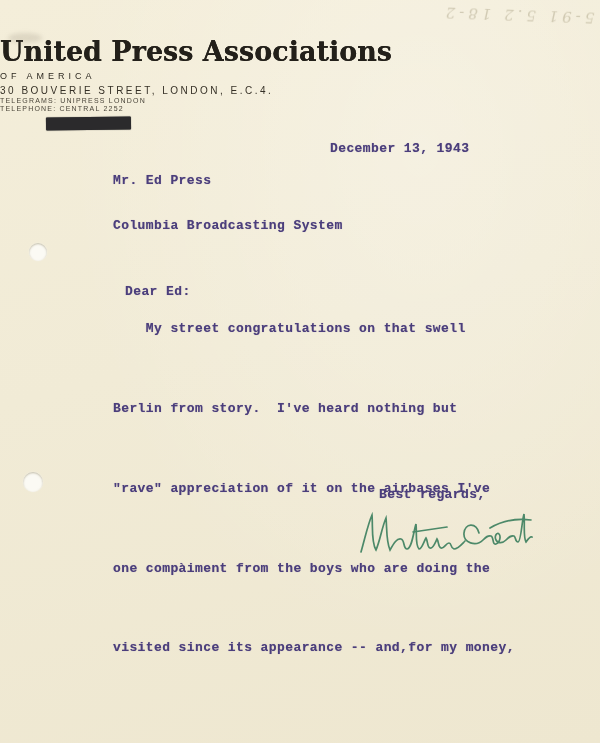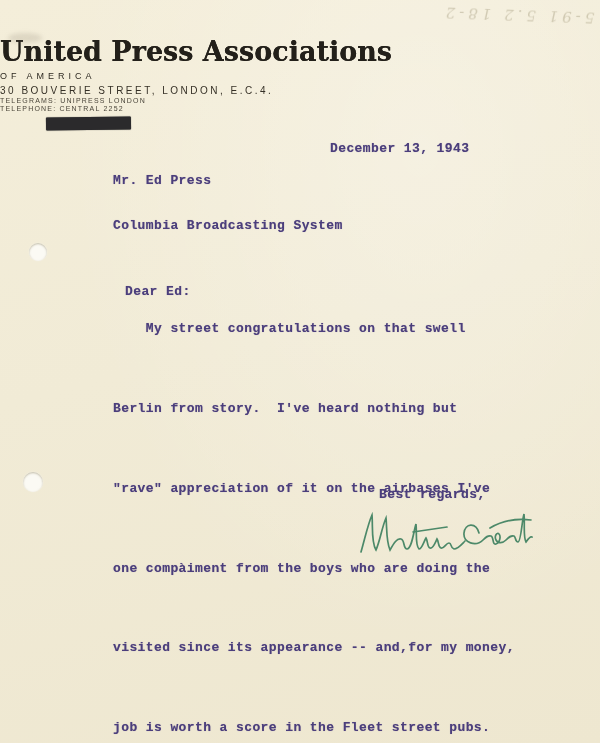--- a/index.html
+++ b/index.html
@@ -121,21 +121,20 @@
   <div class="typed" id="recipient-name">Mr. Ed Press</div>
   <div class="typed" id="recipient-org">Columbia Broadcasting System</div>
   <div class="typed" id="salutation">Dear Ed:</div>
 
   <div class="typed" id="body-block">
     <div>    My street congratulations on that swell</div>
     <div>Berlin from story.  I've heard nothing but</div>
     <div>"rave" appreciation of it on the airbases I've</div>
     <div>one compàiment from the boys who are doing the</div>
     <div>visited since its appearance -- and,for my money,</div>
-    <div>job is worth a score in the Fleet street pubs.</div>
     
     
     
   </div>
 
   <div class="typed" id="closing">Best regards,</div>
 
   <div id="signature">
     <svg viewBox="0 0 178 60" xmlns="http://www.w3.org/2000/svg">
       <g fill="none" stroke="#3f8160" stroke-width="1.7" stroke-linecap="round" opacity="0.92">

